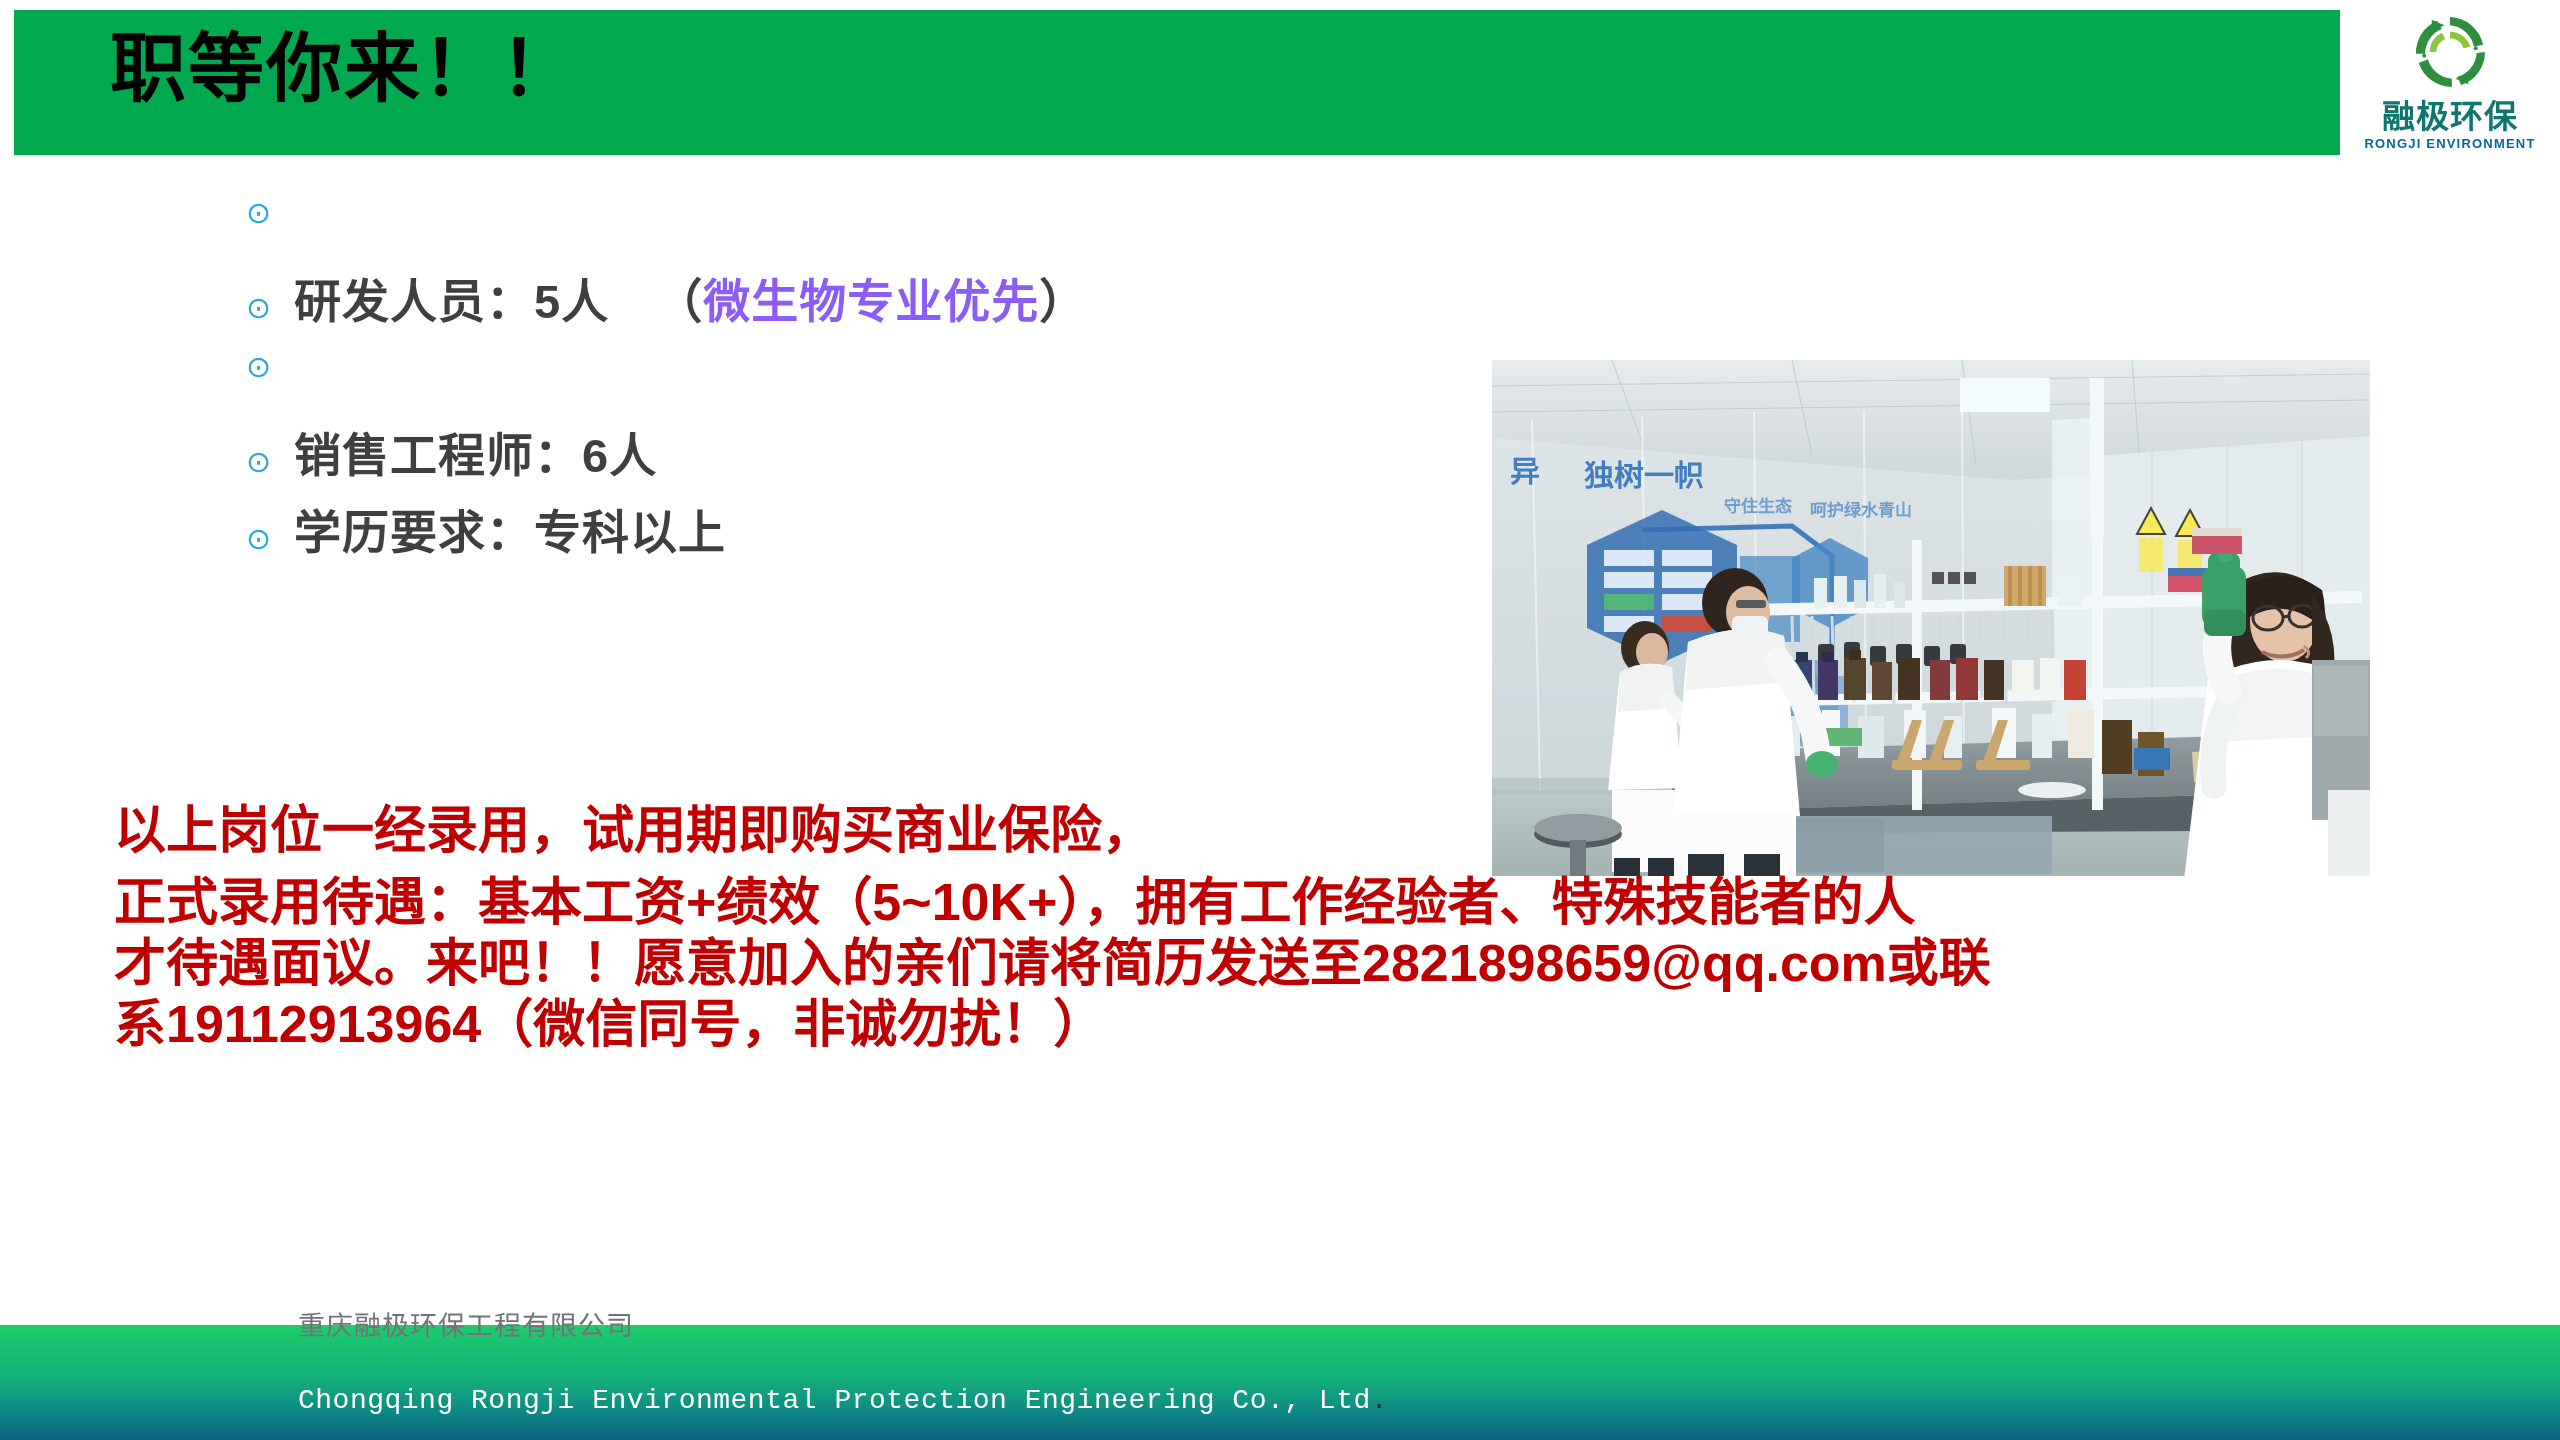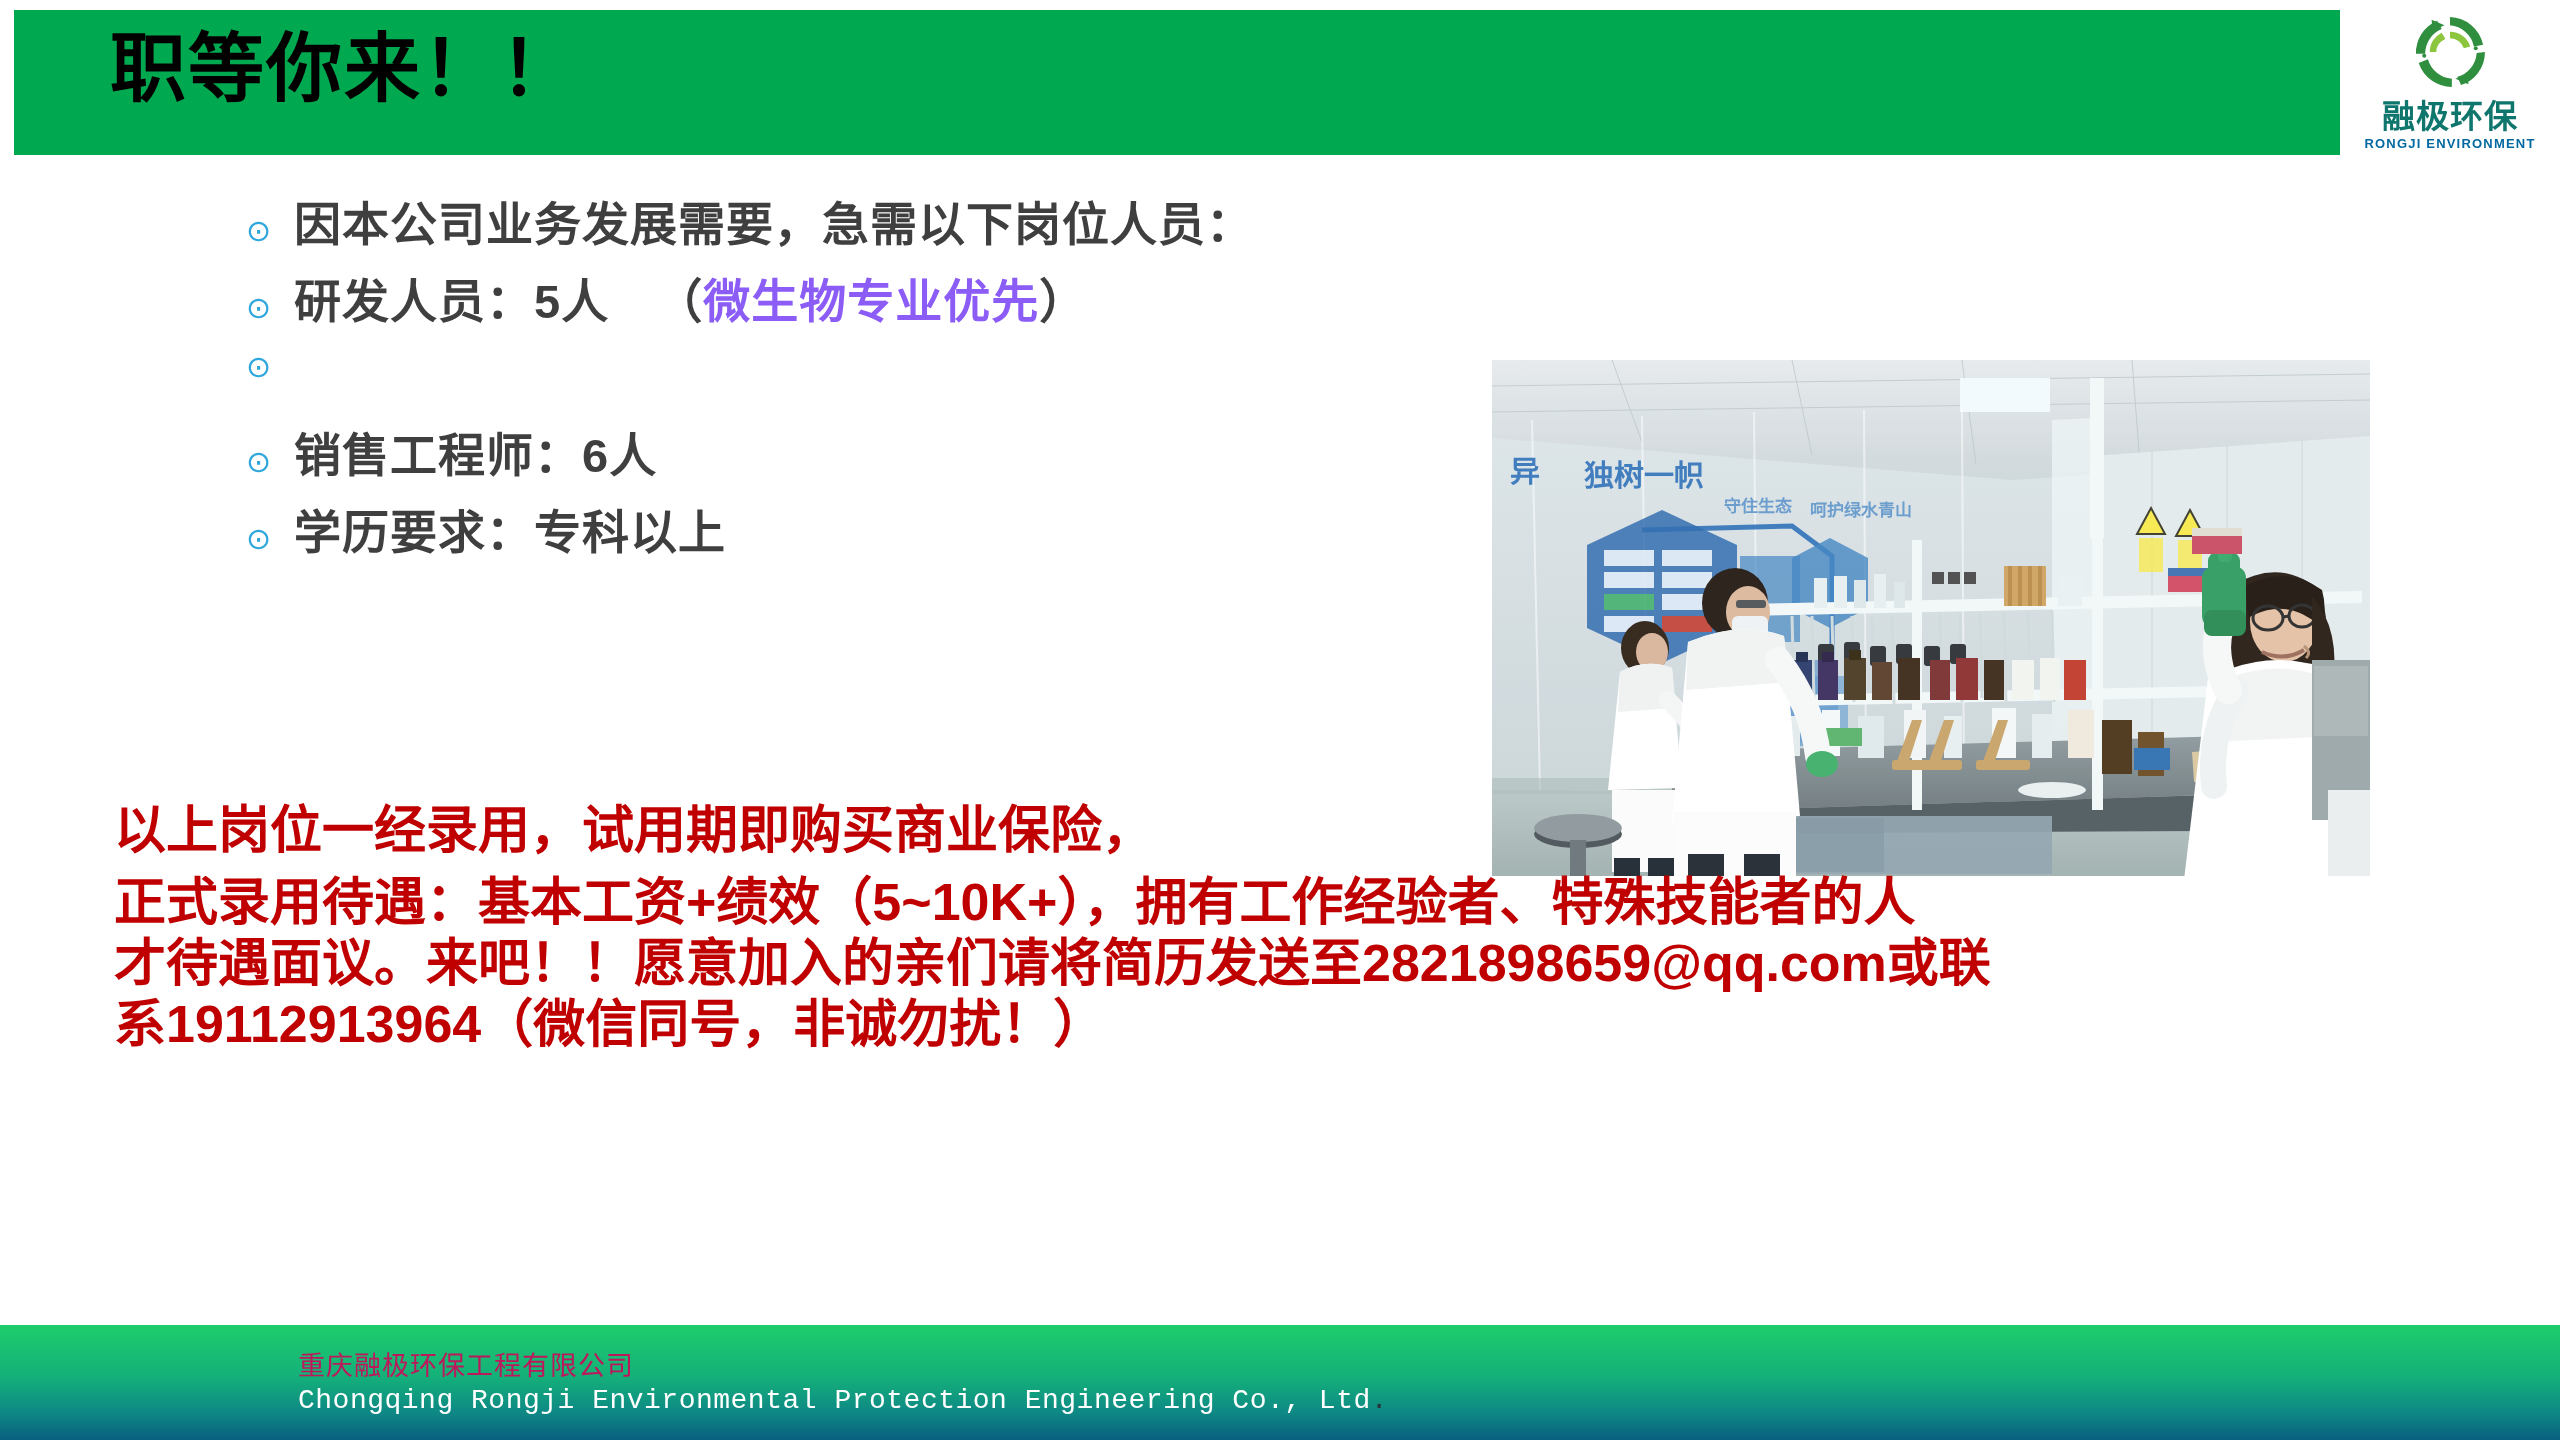--- a/index.html
+++ b/index.html
@@ -147,23 +147,23 @@
     position: absolute;
     left: 0;
     top: 1325px;
     width: 2560px;
     height: 115px;
     background: linear-gradient(180deg, #1ecd6c 0%, #14b079 45%, #0e8a85 75%, #0a5f7f 100%);
   }
   .footer-cn {
     position: absolute;
     left: 298px;
-    top: 1344px;
+    top: 1304px;
     font-size: 27px;
-    color: #be185d;
+    color: #737373;
     letter-spacing: 1px;
     white-space: nowrap;
   }
   .footer-en {
     position: absolute;
     left: 298px;
     top: 1385px;
     font-size: 28px;
     color: #ffffff;
     font-family: "Liberation Mono", "DejaVu Sans Mono", monospace;
@@ -192,21 +192,20 @@
     <circle cx="78" cy="46" r="2.2" fill="#2f8f3f"></circle>
   </svg>
   <div class="logo-cn">融极环保</div>
   <div class="logo-en">RONGJI ENVIRONMENT</div>
 </div>
 
 <div class="bullet-list">
 
   <div class="bullet-item">
     <span class="bullet-marker">⊙</span>
-    <span class="bullet-text"><span>因本公司业务发展需要，急需以下岗位人员：</span></span>
   </div>
 
   <div class="bullet-item">
     <span class="bullet-marker">⊙</span>
     <span class="bullet-text"><span>研发人员：5人</span><span class="sp"></span><span>（</span><span class="accent-red">微生物专业优先</span><span>）</span></span>
   </div>
 
   <div class="bullet-item">
     <span class="bullet-marker">⊙</span>
   </div>

